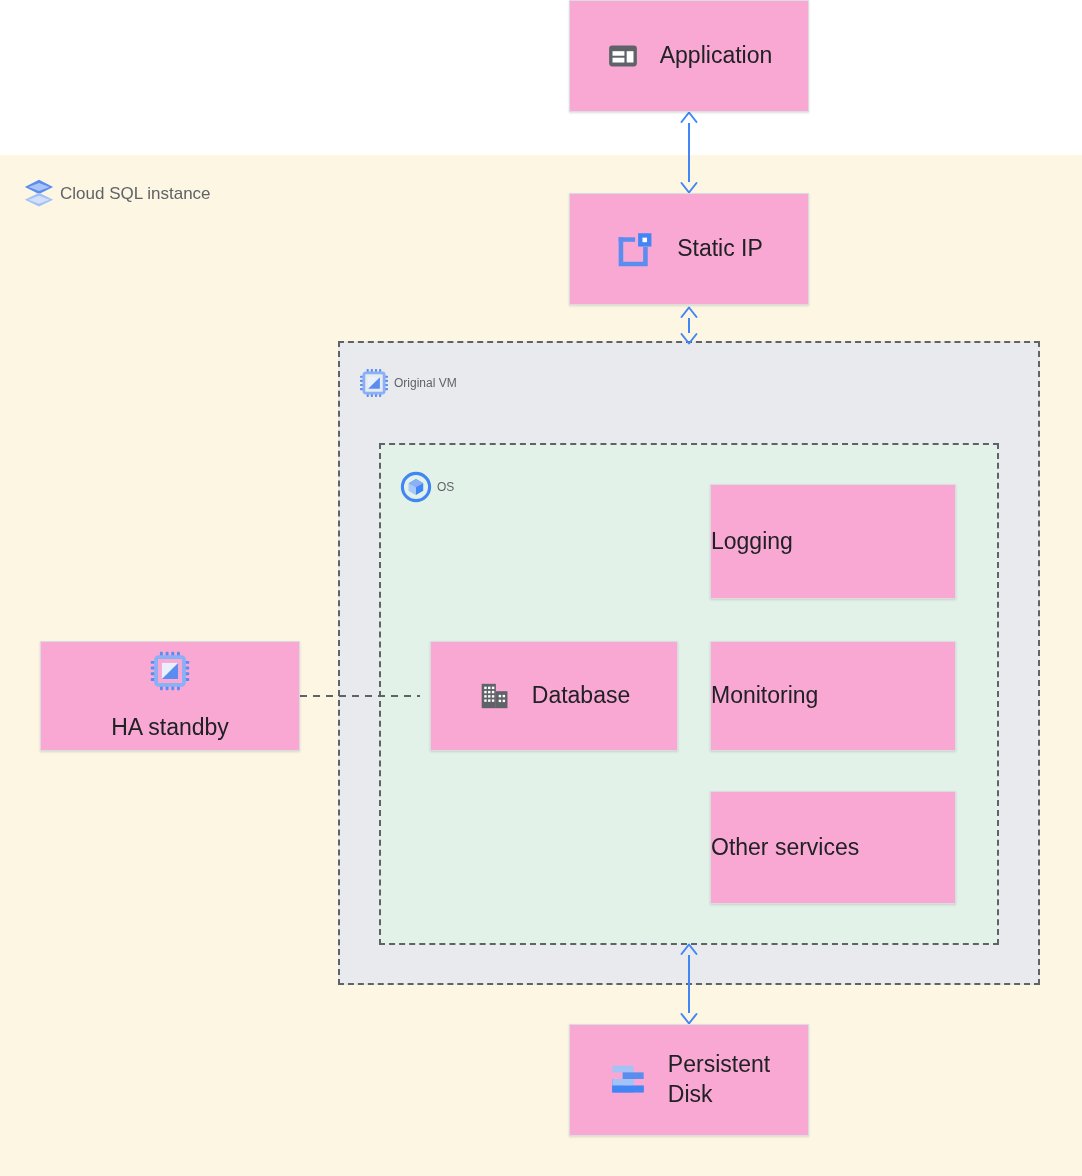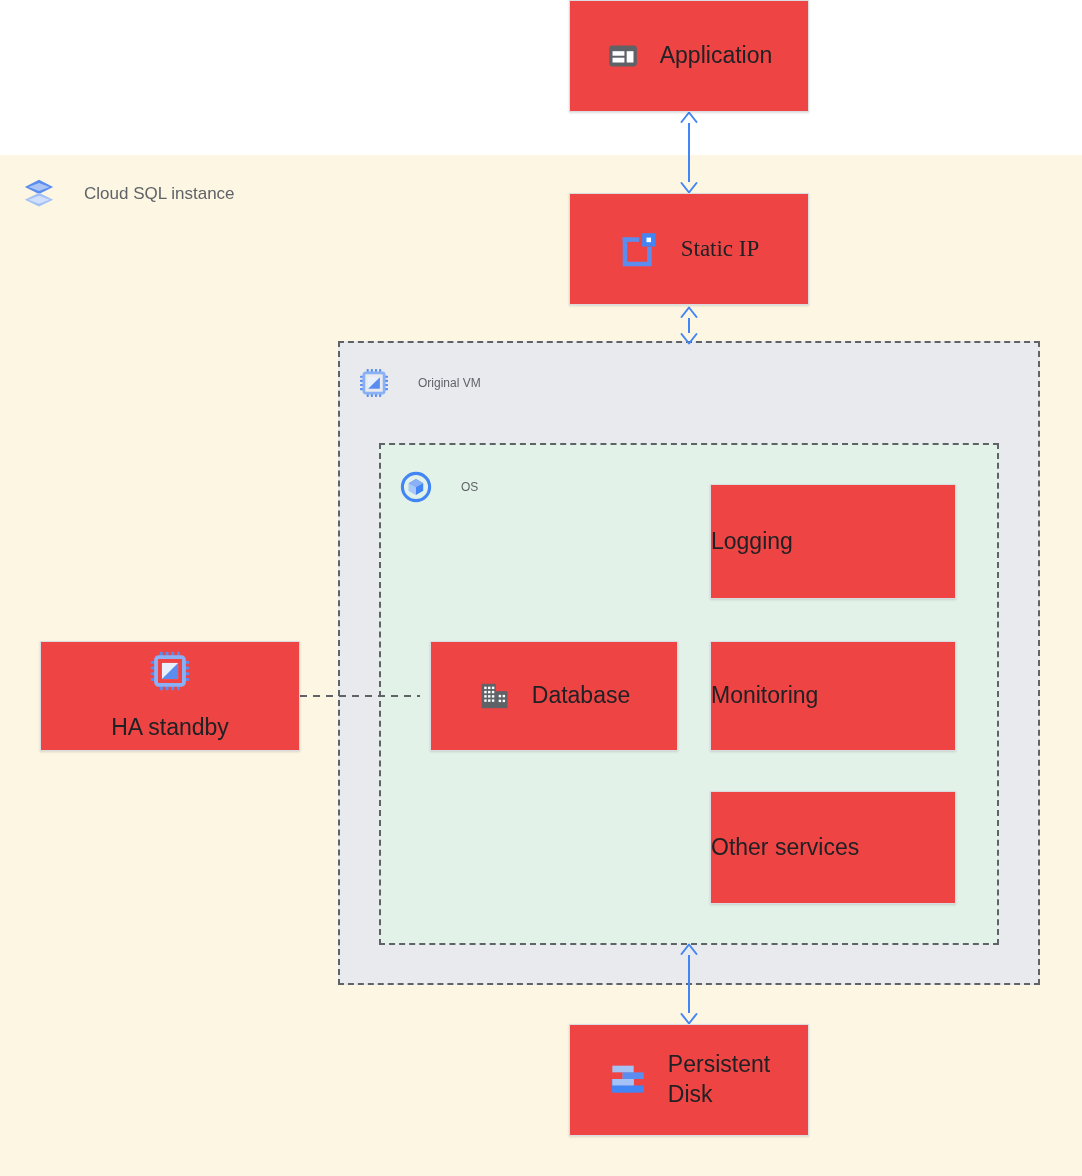--- a/index.html
+++ b/index.html
@@ -47,55 +47,55 @@
     height: 502px;
     background: #e3f2e8;
     border: 2px dashed #5f6368;
   }
 
   
   .zone-label {
     position: absolute;
     display: flex;
     align-items: center;
-    gap: 28px;
+    gap: 4px;
   }
   .zone-label .zl-text {
     font-size: 17px;
     color: #5f6368;
     white-space: nowrap;
   }
   .zone-label.small .zl-text { font-size: 12px; }
 
   #label-cloudsql { left: 22px; top: 177px; }
   #label-vm       { left: 358px; top: 367px; }
   #label-os       { left: 399px; top: 470px; }
 
   
   .node {
     position: absolute;
-    background: #ef4444;
+    background: #f9a8d4;
     border: 1px solid #dadce0;
     box-shadow: 0 1px 2px rgba(60,64,67,0.18);
     display: flex;
     align-items: center;
     justify-content: center;
     gap: 20px;
   }
   .node .nd-text {
     font-size: 23px;
     color: #202124;
     line-height: 1.3;
     white-space: pre-line;
   }
   .node.plain { justify-content: flex-start; }
   .node.plain .nd-text { font-size: 23px; }
 
   #node-application { left: 569px; top: 0px;    width: 240px; height: 112px; }
-  #node-staticip    { left: 569px; top: 193px;  width: 240px; height: 112px; font-family: Liberation Serif, serif; }
+  #node-staticip    { left: 569px; top: 193px;  width: 240px; height: 112px; }
   #node-hastandby   { left: 40px;  top: 641px;  width: 260px; height: 110px; flex-direction: column; }
   #node-database    { left: 420px; top: 641px;  width: 248px; height: 110px; margin-left: 10px; }
   #node-logging     { left: 710px; top: 484px;  width: 246px; height: 115px; }
   #node-monitoring  { left: 710px; top: 641px;  width: 246px; height: 110px; }
   #node-otherserv   { left: 710px; top: 791px;  width: 246px; height: 113px; }
   #node-persistent  { left: 569px; top: 1024px; width: 240px; height: 112px; }
 
   #node-persistent  { }
   #node-persistent .nd-text { text-align: left; }
 

